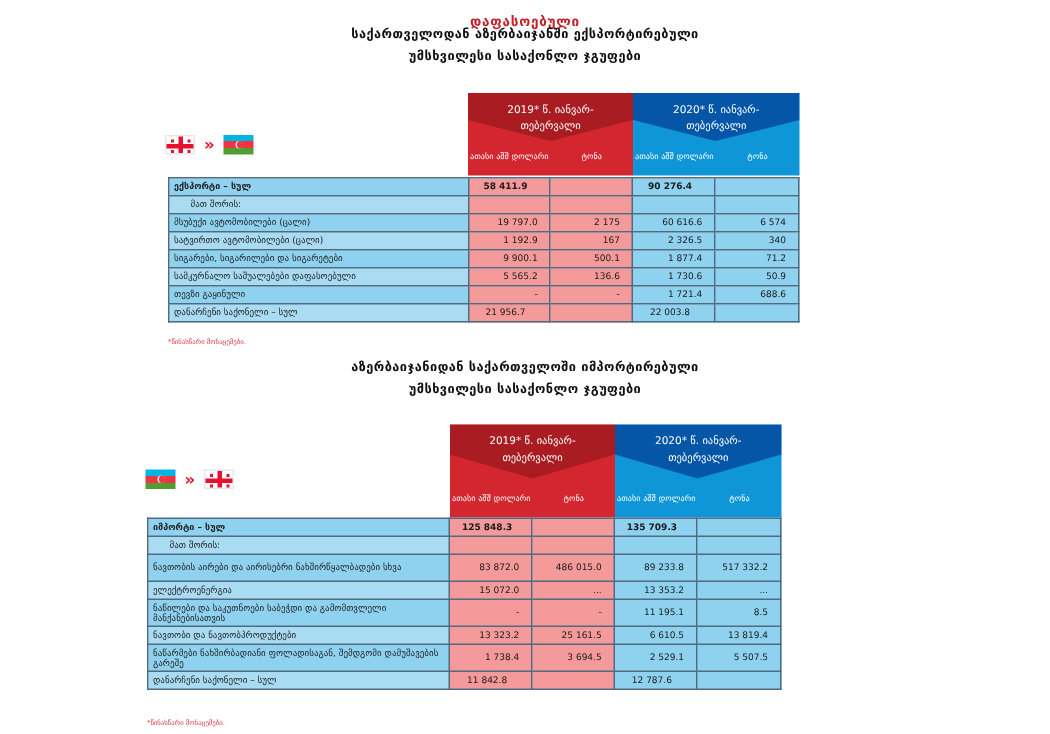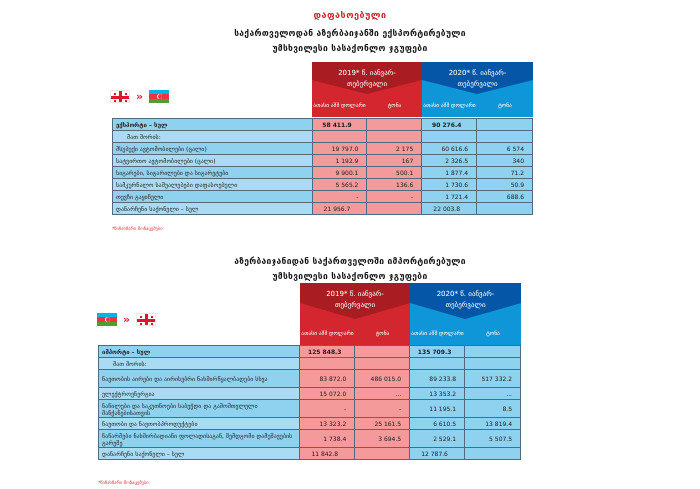--- a/index.html
+++ b/index.html
@@ -37,21 +37,21 @@
     .tbl td.bold { font-weight: bold; }
     .tbl td.indent { padding-left: 14px; }
     .tbl td.wrap { white-space: normal; line-height: 7px; }
 
     .note { position: absolute; font-size: 4.5px; color: #d8323a; }
   </style>
 </head>
 <body>
 
 <div class="country-title">დაფასოებული</div>
-<div class="section-title" style="top:26px;text-align:center;">
+<div class="section-title" style="top:16px;text-align:center;">
   <div>საქართველოდან აზერბაიჯანში ექსპორტირებული</div>
   <div>უმსხვილესი სასაქონლო ჯგუფები</div>
 </div>
 
 <div class="flags" style="left:110px; top:90px;">
   <div class="flag flag-ge">
     <div class="h"></div>
       <div class="v"></div>
     <div class="c" style="left:3px;top:2px;"></div>
       <div class="c" style="left:14px;top:2px;"></div>
@@ -149,21 +149,21 @@
         <td class="lbl">დანარჩენი საქონელი – სულ</td>
         <td class="r c">21 956.7</td>
         <td class="r"></td>
         <td class="b c">22 003.8</td>
         <td class="b"></td>
       </tr>
     </tbody>
 </table>
 <div class="note" style="left:112px; top:226px;">*წინასწარი მონაცემები.</div>
 
-<div class="section-title" style="top:254px;">
+<div class="section-title" style="top:238px;">
   <div>აზერბაიჯანიდან საქართველოში იმპორტირებული</div>
   <div>უმსხვილესი სასაქონლო ჯგუფები</div>
 </div>
 
 <div class="flags" style="left:97px; top:313px;">
   <div class="flag flag-az">
       <div class="moon"></div>
     </div>
   <span class="arrow">»</span>
   <div class="flag flag-ge">

